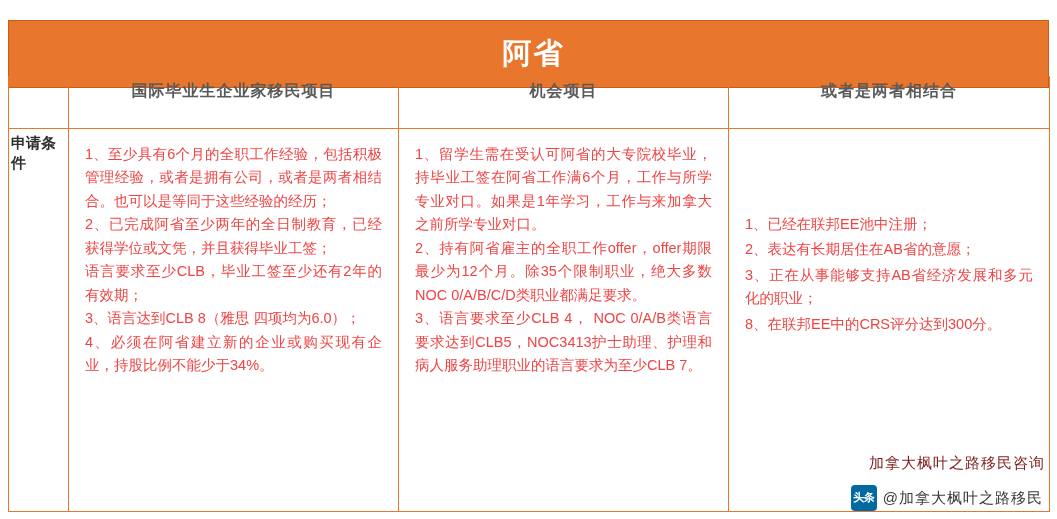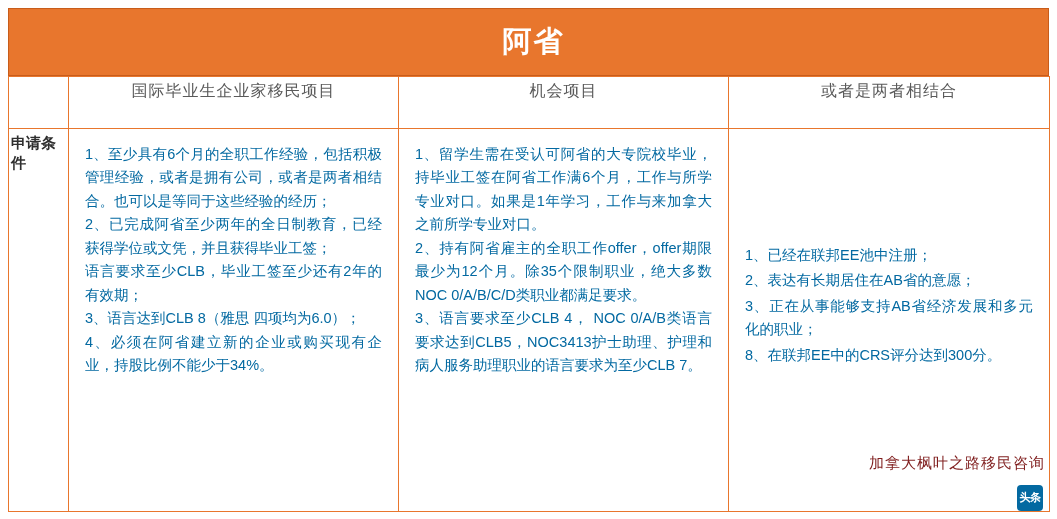--- a/index.html
+++ b/index.html
@@ -17,21 +17,21 @@
   .page {
     position: relative;
     width: 1057px;
     height: 519px;
     background: #ffffff;
     box-sizing: border-box;
   }
   .header-band {
     position: absolute;
     left: 8px;
-    top: 8px;
+    top: 20px;
     width: 1041px;
     height: 68px;
     background: #e8762d;
     border: 1px solid #c85c1a;
     box-sizing: border-box;
     display: flex;
     align-items: center;
     justify-content: center;
     padding-left: 10px;
   }
@@ -57,53 +57,53 @@
   .col-label { width: 60px; }
   .col-a { width: 330px; }
   .col-b { width: 330px; }
   .col-c { width: 321px; }
 
   .head-cell {
     height: 52px;
     text-align: center;
     vertical-align: middle;
     font-size: 16px;
-    font-weight: normal;
+    font-weight: bold;
     color: #5a5a5a;
     letter-spacing: 1px;
     padding: 4px 6px;
   }
   .head-cell.empty { }
 
   .row-label {
     text-align: left;
     vertical-align: middle;
     font-size: 15px;
     font-weight: bold;
     color: #2f2f2f;
     padding: 4px 2px;
     line-height: 1.35;
     letter-spacing: 0px;
   }
   .body-cell {
     padding: 14px 16px 10px 16px;
     font-size: 14.5px;
     line-height: 1.62;
-    color: #0369a1;
+    color: #ef4444;
     height: 383px;
   }
   .body-cell p {
     margin: 0 0 0 0;
     text-align: justify;
   }
   .cell-c p {
     margin-bottom: 2px;
   }
   .cell-c {
-    padding-top: 115px;
+    padding-top: 84px;
   }
   .watermark {
     position: absolute;
     right: 12px;
     bottom: 46px;
     font-size: 15px;
     color: #7f1d1d;
     letter-spacing: 1px;
     pointer-events: none;
   }
@@ -183,15 +183,16 @@
           <p>8、在联邦EE中的CRS评分达到300分。</p>
         </td>
       </tr>
     </tbody>
   </table>
 
   <div class="watermark">加拿大枫叶之路移民咨询</div>
 
   <div class="badge">
     <div class="badge-logo">头条</div>
+    <div class="badge-text">@加拿大枫叶之路移民</div>
   </div>
 
 </div>
 
 </body></html>

